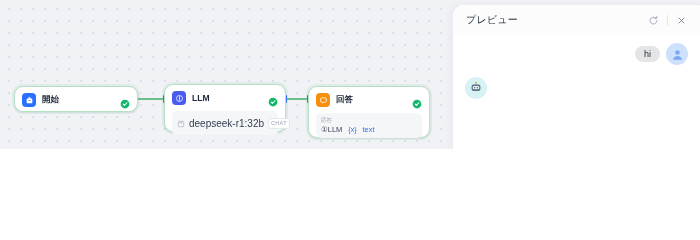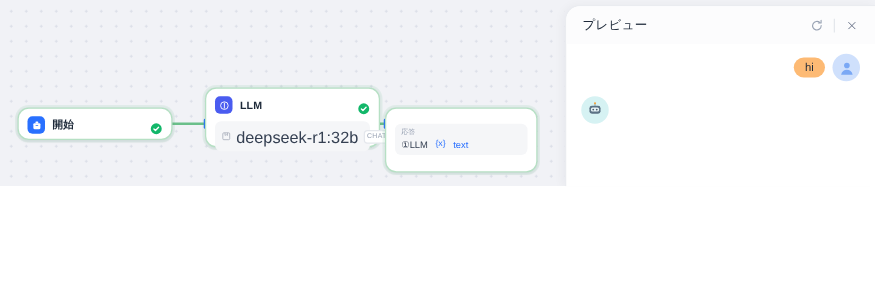--- a/index.html
+++ b/index.html
@@ -77,21 +77,21 @@
   .chip {
     display: flex;
     align-items: center;
     gap: 4px;
     background: #f5f6f8;
     border-radius: 5px;
     padding: 3px 5px;
   }
   .chip-ico { flex: 0 0 auto; opacity: .55; }
   .chip-text {
-    font-size: 13px;
+    font-size: 10px;
     color: #354052;
     white-space: nowrap;
   }
   .chip-badge {
     font-size: 5.5px;
     color: #98a2b3;
     border: 1px solid #e4e7ec;
     border-radius: 3px;
     padding: 0px 2px;
     letter-spacing: .3px;
@@ -169,21 +169,21 @@
   }
 
   .msg-user {
     display: flex;
     align-items: center;
     justify-content: flex-end;
     gap: 6px;
     margin-bottom: 11px;
   }
   .bubble-user {
-    background: #fdba74;
+    background: #e5e5e5;
     border-radius: 8px;
     padding: 3px 9px;
     font-size: 9px;
     color: #1d2939;
     max-width: 170px;
   }
   .avatar-user {
     width: 22px; height: 22px;
     border-radius: 50%;
     background: #cfe0fc;
@@ -252,21 +252,21 @@
         <span class="node-title">開始</span>
         <span class="node-status">
           <svg width="10" height="10" viewBox="0 0 16 16">
             <circle cx="8" cy="8" r="7" fill="#12b76a"></circle>
             <path d="M5 8.2l2 2 4-4.2" stroke="#ffffff" stroke-width="1.7" fill="none" stroke-linecap="round" stroke-linejoin="round"></path>
           </svg>
         </span>
       </div>
     </div>
 
-    <div class="node" style="left:164px; top:70px; width:140px; height:48px;">
+    <div class="node" style="left:164px; top:84px; width:122px; height:48px;">
       <div class="node-head">
         <span class="node-icon" style="background:#4a5cf0;">
           <svg width="9" height="9" viewBox="0 0 16 16">
             <circle cx="8" cy="8" r="5.4" stroke="#ffffff" stroke-width="1.3" fill="none"></circle>
             <path d="M8 4.4v7.2" stroke="#ffffff" stroke-width="1.3" stroke-linecap="round"></path>
           </svg>
         </span>
         <span class="node-title">LLM</span>
         <span class="node-status">
           <svg width="10" height="10" viewBox="0 0 16 16">
@@ -283,20 +283,35 @@
               <path d="M6 2.5v4.2l2-1.3 2 1.3V2.5" stroke="#667085" stroke-width="1.2" fill="none"></path>
             </svg>
           </span>
           <span class="chip-text">deepseek-r1:32b</span>
           <span class="chip-badge">CHAT</span>
         </div>
       </div>
     </div>
 
     <div class="node" style="left:308px; top:86px; width:122px; height:52px;">
+      <div class="node-head">
+        <span class="node-icon" style="background:#f79009;">
+          <svg width="9" height="9" viewBox="0 0 16 16" fill="none">
+            <rect x="3" y="3.3" width="10" height="8" rx="2" stroke="#ffffff" stroke-width="1.4"></rect>
+            <path d="M6 11.3v2.2l2.4-2.2" fill="#ffffff"></path>
+          </svg>
+        </span>
+        <span class="node-title">回答</span>
+        <span class="node-status">
+          <svg width="10" height="10" viewBox="0 0 16 16">
+            <circle cx="8" cy="8" r="7" fill="#12b76a"></circle>
+            <path d="M5 8.2l2 2 4-4.2" stroke="#ffffff" stroke-width="1.7" fill="none" stroke-linecap="round" stroke-linejoin="round"></path>
+          </svg>
+        </span>
+      </div>
       <div class="node-body">
         <div class="field-box">
           <div class="field-label">応答</div>
           <div class="field-value">
             <span>①LLM</span>
             <span class="var-x">{x}</span>
             <span class="var-name">text</span>
           </div>
         </div>
       </div>

